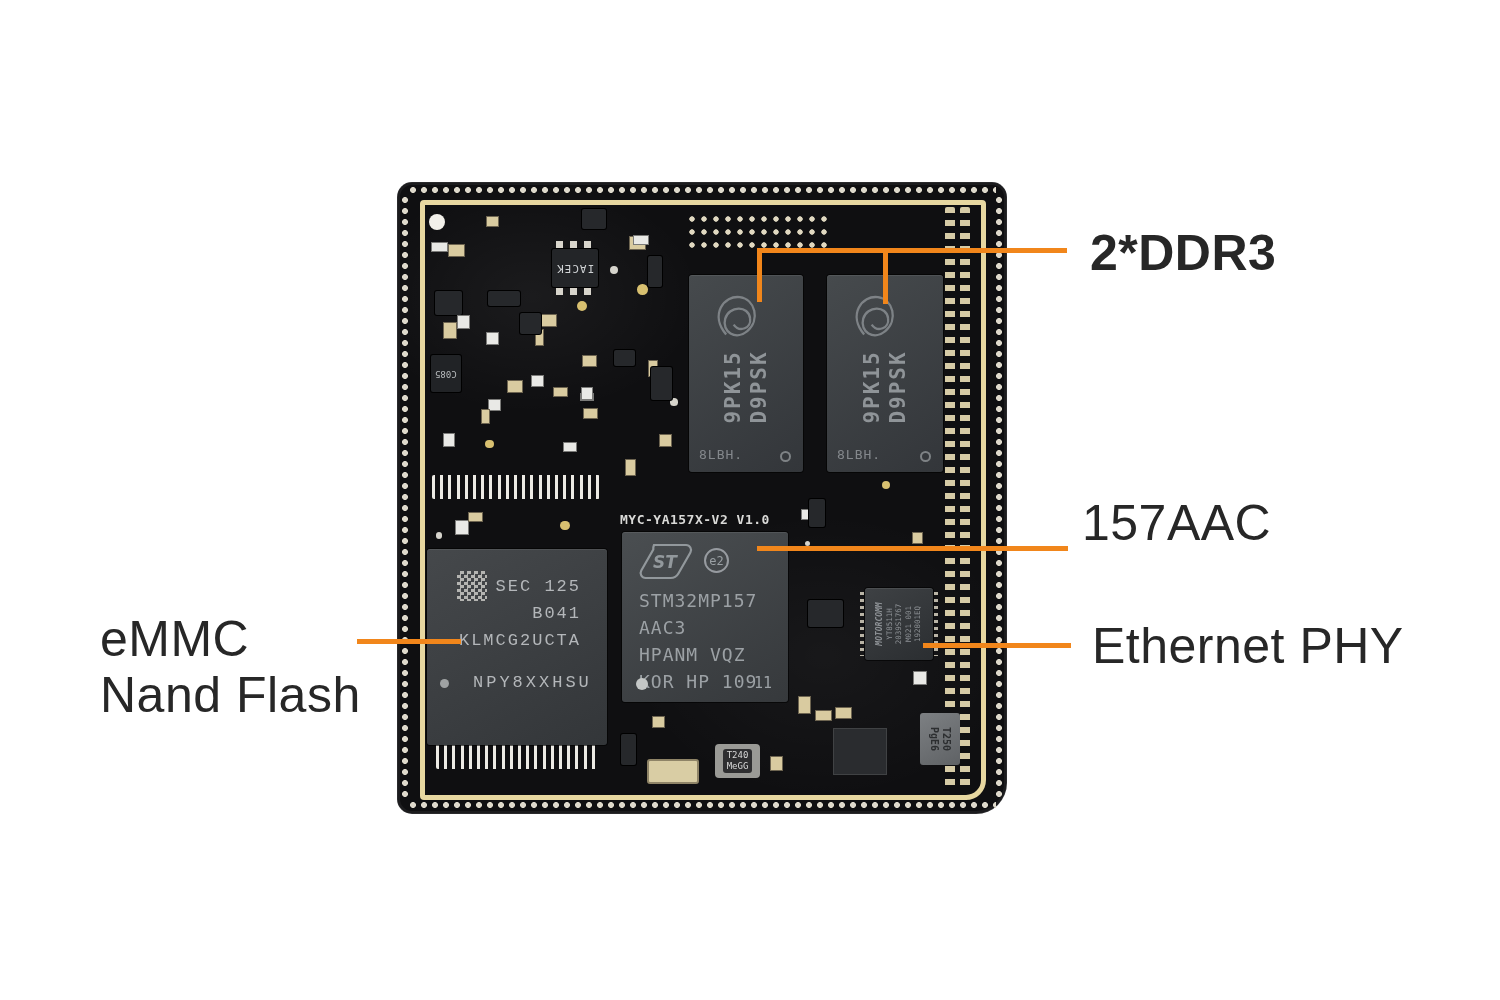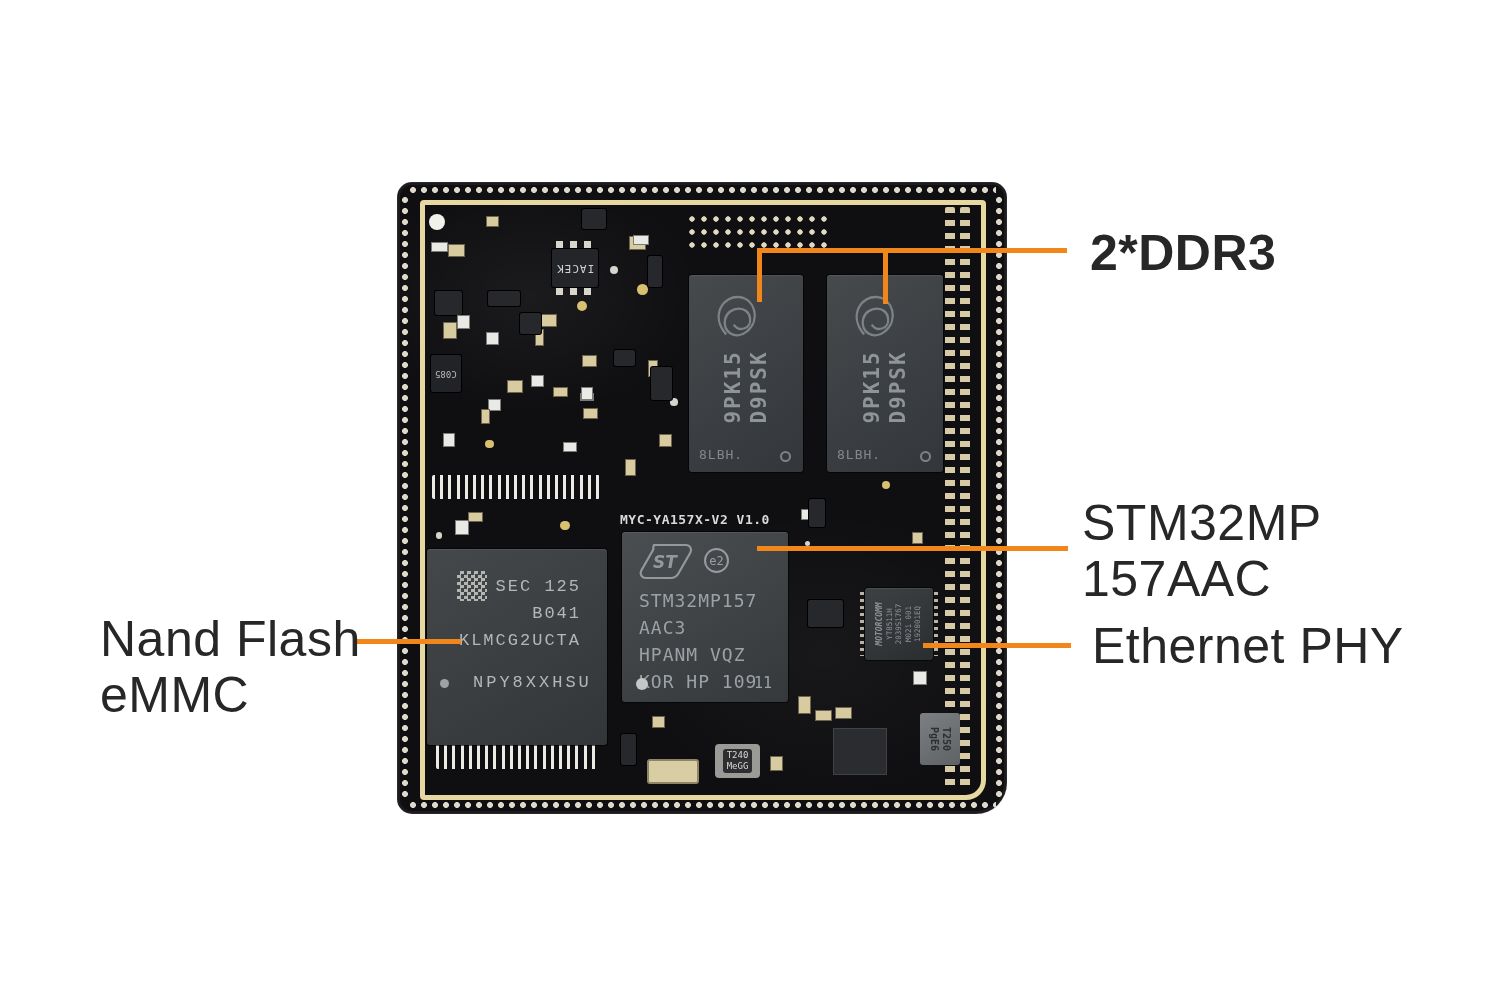--- a/index.html
+++ b/index.html
@@ -280,23 +280,22 @@
   <div class="leader" style="left:757px;top:248px;width:5px;height:54px;"></div>
   <div class="leader" style="left:883px;top:248px;width:5px;height:56px;"></div>
   <div class="leader" style="left:757px;top:546px;width:311px;height:5px;"></div>
   <div class="leader" style="left:923px;top:643px;width:148px;height:5px;"></div>
   <div class="leader" style="left:357px;top:639px;width:104px;height:5px;"></div>
 
   <div class="label" style="left:1090px;top:225px;font-weight:bold;">
     <div>2*DDR3</div>
   </div>
   <div class="label" style="left:1082px;top:495px;">
-    <div>STM32MP</div>
     <div>157AAC</div>
   </div>
   <div class="label" style="left:1092px;top:618px;">
     <div>Ethernet PHY</div>
   </div>
   <div class="label" style="left:100px;top:611px;">
+    <div>eMMC</div>
     <div>Nand Flash</div>
-    <div>eMMC</div>
   </div>
 </div>
 
 </body></html>

